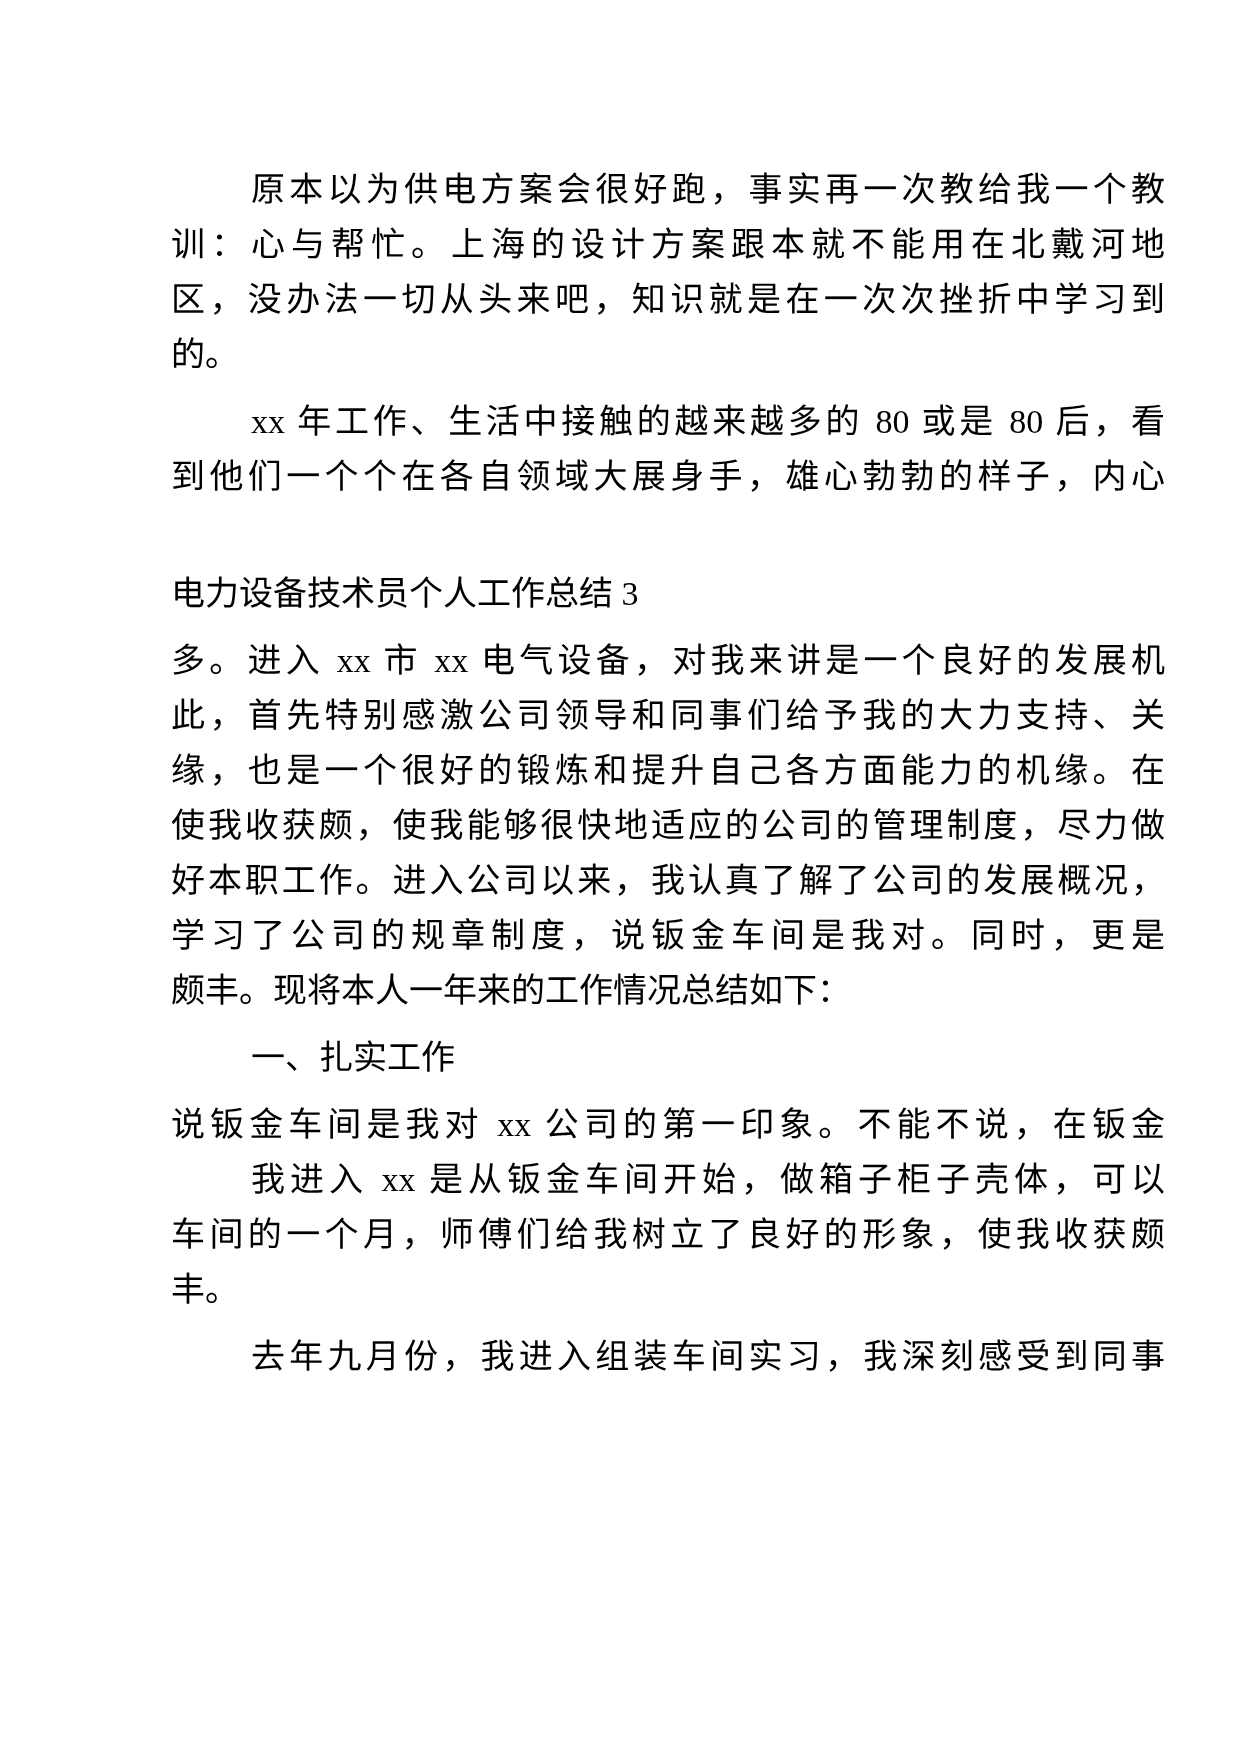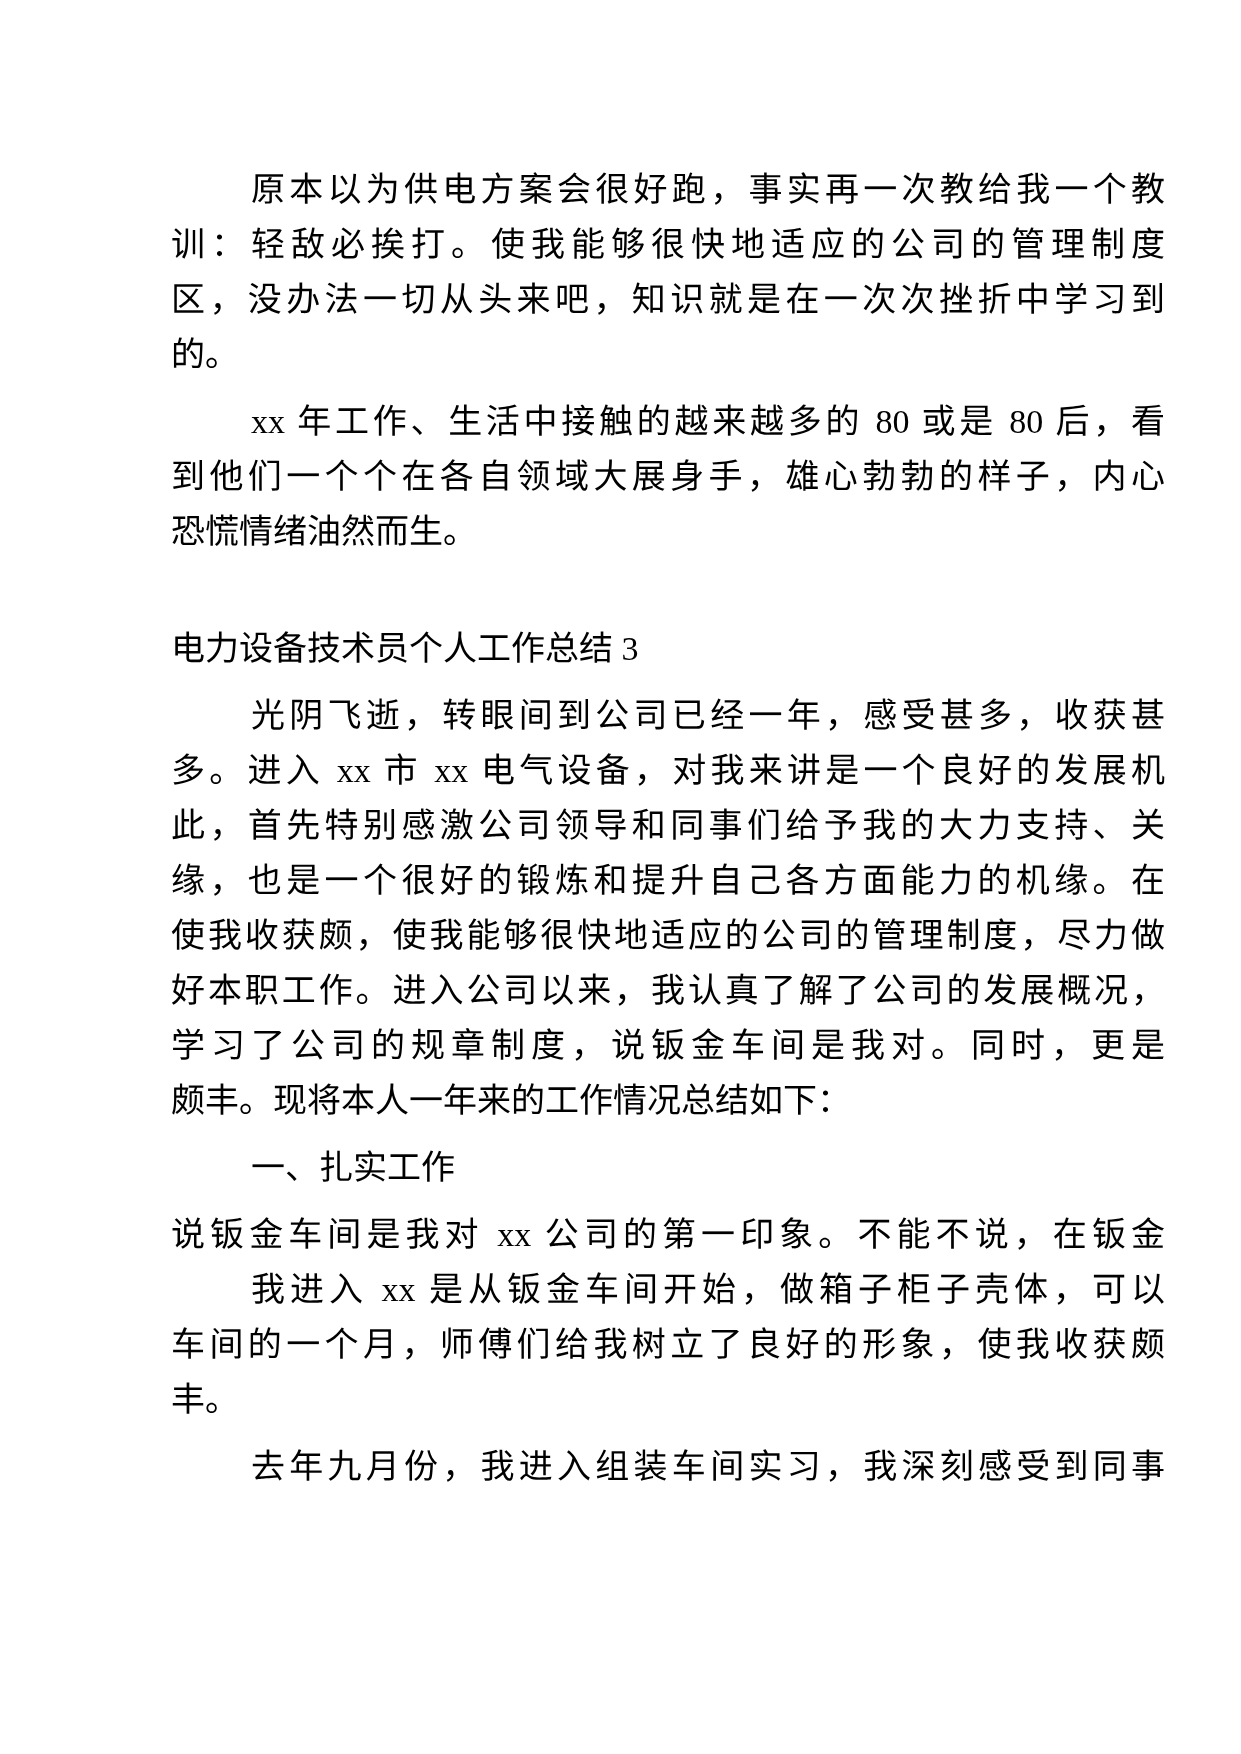--- a/index.html
+++ b/index.html
@@ -43,35 +43,33 @@
     text-align-last: justify;
   }
 </style>
 </head>
 <body>
 
 <div class="page">
   <div id="doc">
       <div class="block paragraph">
         <div class="line indent fill">原本以为供电方案会很好跑，事实再一次教给我一个教</div>
-        <div class="line fill">训：轻敌必挨打。使我能够很快地适应的公司的管理制度</div>
+        <div class="line fill">训：心与帮忙。上海的设计方案跟本就不能用在北戴河地</div>
         <div class="line fill">区，没办法一切从头来吧，知识就是在一次次挫折中学习到</div>
         <div class="line">的。</div>
       </div>
       <div class="block paragraph">
         <div class="line indent fill">xx 年工作、生活中接触的越来越多的 80 或是 80 后，看</div>
         <div class="line fill">到他们一个个在各自领域大展身手，雄心勃勃的样子，内心</div>
-        <div class="line">恐慌情绪油然而生。</div>
       </div>
       <div class="block spacer"></div>
       <div class="block heading">
         <div class="line">电力设备技术员个人工作总结 3</div>
       </div>
       <div class="block paragraph">
-        <div class="line indent fill">光阴飞逝，转眼间到公司已经一年，感受甚多，收获甚</div>
         <div class="line fill">多。进入 xx 市 xx 电气设备，对我来讲是一个良好的发展机</div>
         <div class="line fill">此，首先特别感激公司领导和同事们给予我的大力支持、关</div>
         <div class="line fill">缘，也是一个很好的锻炼和提升自己各方面能力的机缘。在</div>
         <div class="line fill">使我收获颇，使我能够很快地适应的公司的管理制度，尽力做</div>
         <div class="line fill">好本职工作。进入公司以来，我认真了解了公司的发展概况，</div>
         <div class="line fill">学习了公司的规章制度，说钣金车间是我对。同时，更是</div>
         <div class="line">颇丰。现将本人一年来的工作情况总结如下：</div>
       </div>
       <div class="block paragraph">
         <div class="line indent">一、扎实工作</div>

